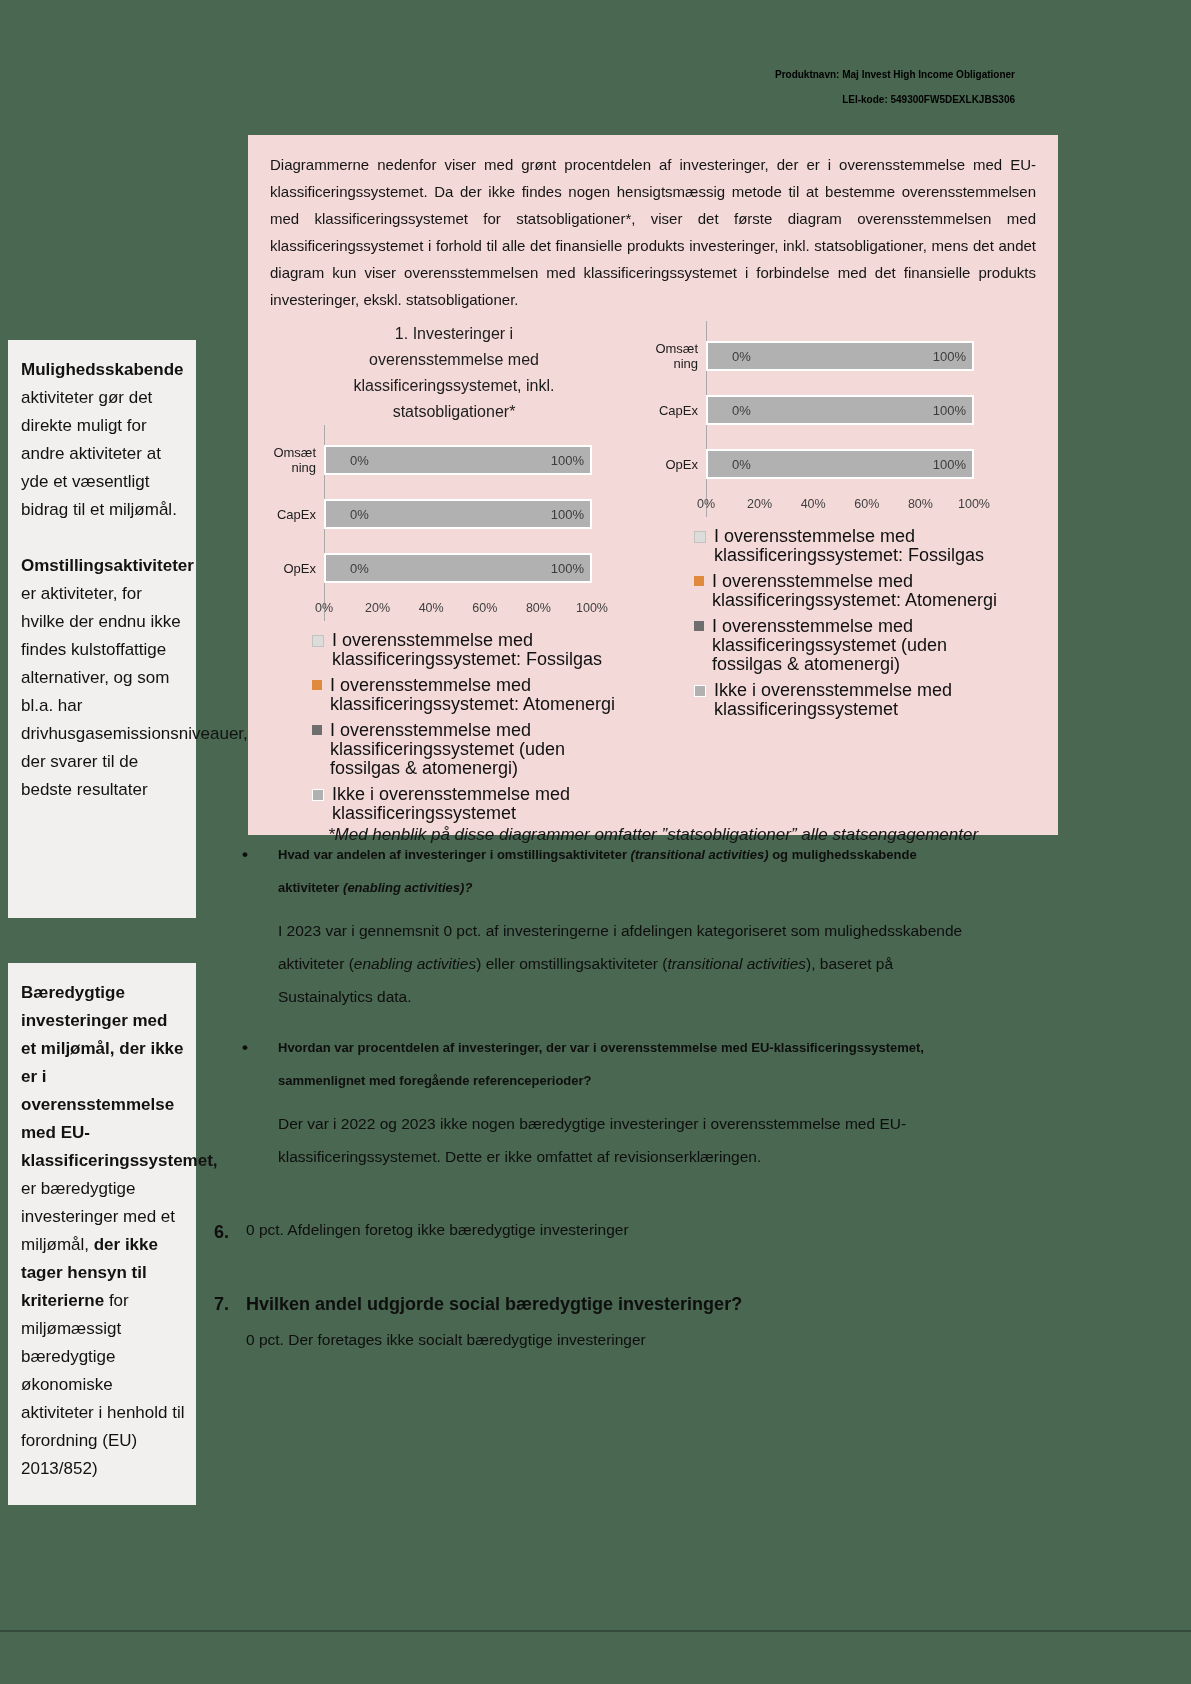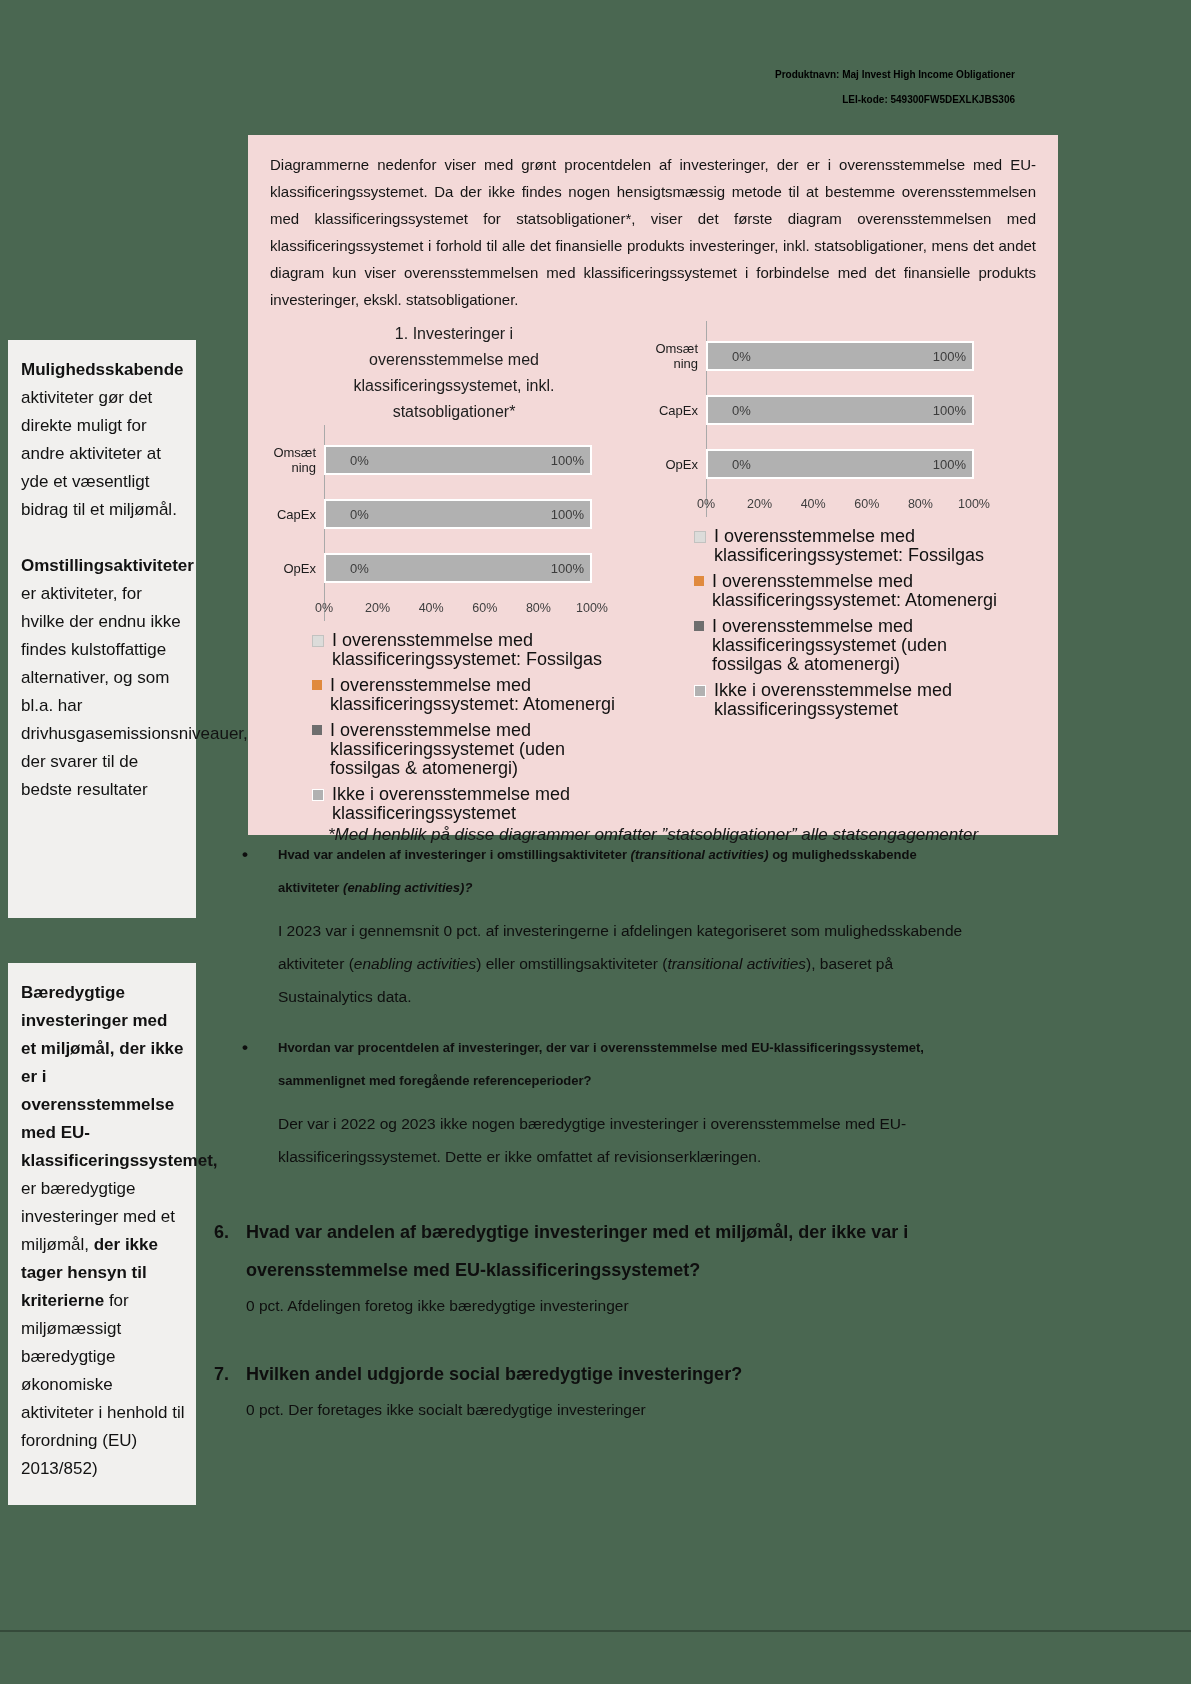--- a/index.html
+++ b/index.html
@@ -243,21 +243,20 @@
       <div class="q-marker">•</div>
       <div class="q-body">
         <div class="q-head"><span class="b">Hvordan var procentdelen af investeringer, der var i overensstemmelse med EU-klassificeringssystemet, sammenlignet med foregående referenceperioder?</span></div>
         <div class="q-text"><span>Der var i 2022 og 2023 ikke nogen bæredygtige investeringer i overensstemmelse med EU-klassificeringssystemet. Dette er ikke omfattet af revisionserklæringen.</span></div>
       </div>
     </div>
 
     <div class="q-block num-block mt40">
       <div class="q-marker">6.</div>
       <div class="q-body">
-        <div class="q-head">Hvad var andelen af bæredygtige investeringer med et miljømål, der ikke var i overensstemmelse med EU-klassificeringssystemet?</div>
         <div class="q-text">0 pct. Afdelingen foretog ikke bæredygtige investeringer</div>
       </div>
     </div>
 
     <div class="q-block num-block mt34">
       <div class="q-marker">7.</div>
       <div class="q-body">
         <div class="q-head">Hvilken andel udgjorde social bæredygtige investeringer?</div>
         <div class="q-text">0 pct. Der foretages ikke socialt bæredygtige investeringer</div>
       </div>

